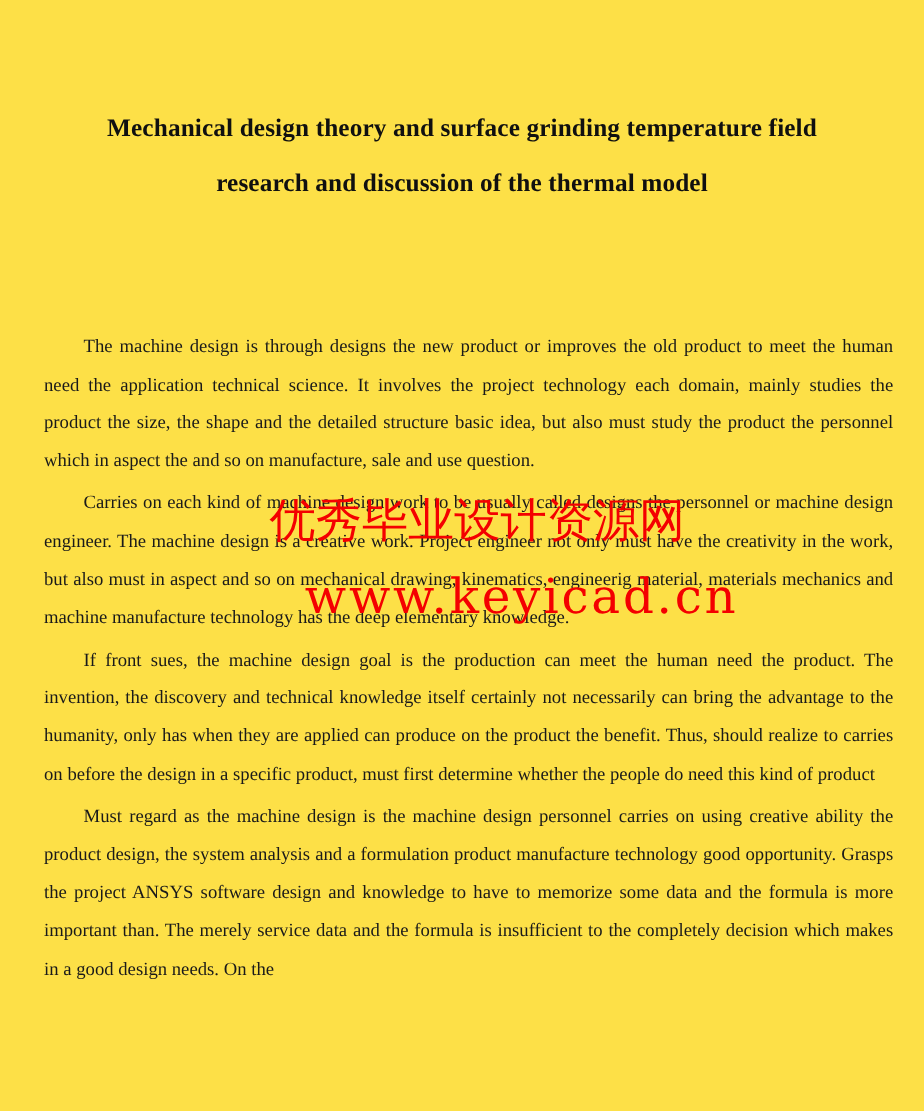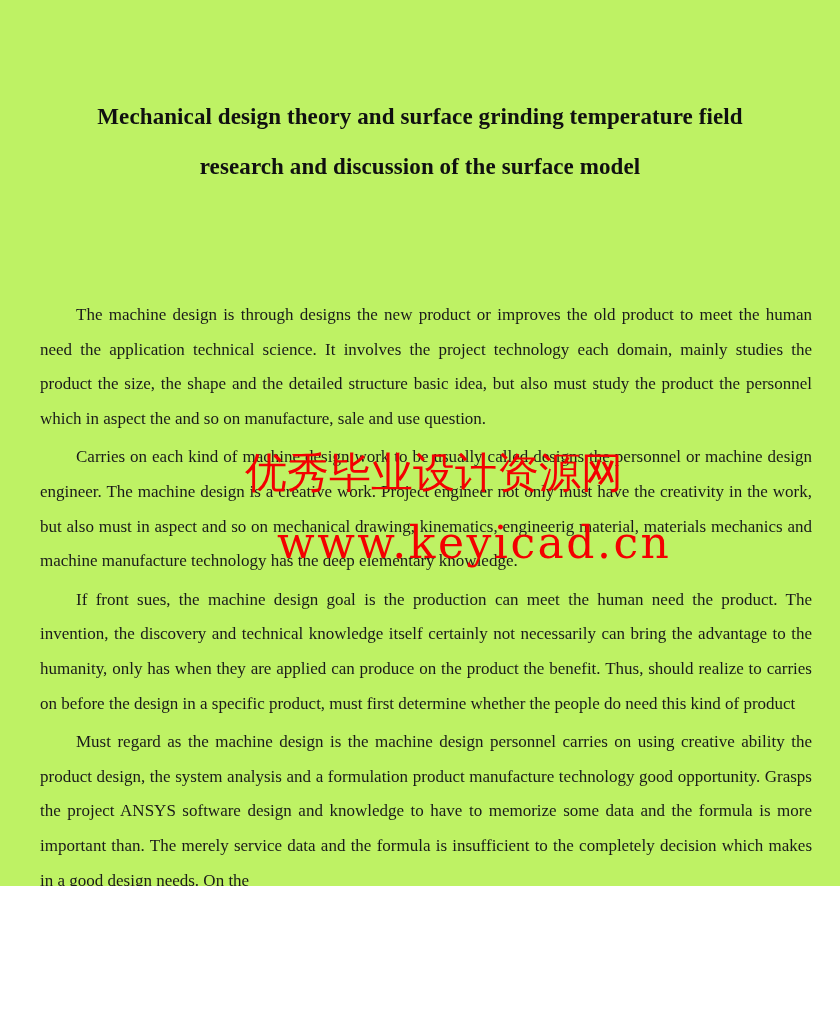--- a/index.html
+++ b/index.html
@@ -10,22 +10,22 @@
   body {
     width: 840px;
     height: 1010px;
     overflow: hidden;
     font-family: "Liberation Serif", "DejaVu Serif", serif;
     color: #1a1a1a;
   }
   #page {
     position: relative;
     width: 840px;
-    height: 886px;
-    background: #bef264;
+    height: 1010px;
+    background: #fde047;
     overflow: hidden;
   }
   
   .doc-title {
     position: absolute;
     top: 92px;
     left: 40px;
     width: 760px;
     text-align: center;
     font-weight: bold;
@@ -84,21 +84,21 @@
     font-weight: 400;
   }
 </style>
 </head>
 <body>
 
 <div id="page">
 
   <div class="doc-title">
     <span class="title-line">Mechanical design theory and surface grinding temperature field</span>
-    <span class="title-line">research and discussion of the surface model</span>
+    <span class="title-line">research and discussion of the thermal model</span>
   </div>
 
   <div class="doc-body">
     <p class="para">The machine design is through designs the new product or improves the old product to meet the human need the application technical science. It involves the project technology each domain, mainly studies the product the size, the shape and the detailed structure basic idea, but also must study the product the personnel which in aspect the and so on manufacture, sale and use question.</p>
     <p class="para">Carries on each kind of machine design work to be usually called designs the personnel or machine design engineer. The machine design is a creative work. Project engineer not only must have the creativity in the work, but also must in aspect and so on mechanical drawing, kinematics, engineerig material, materials mechanics and machine manufacture technology has the deep elementary knowledge.</p>
     <p class="para">If front sues, the machine design goal is the production can meet the human need the product. The invention, the discovery and technical knowledge itself certainly not necessarily can bring the advantage to the humanity, only has when they are applied can produce on the product the benefit. Thus, should realize to carries on before the design in a specific product, must first determine whether the people do need this kind of product</p>
     <p class="para">Must regard as the machine design is the machine design personnel carries on using creative ability the product design, the system analysis and a formulation product manufacture technology good opportunity. Grasps the project ANSYS software design and knowledge to have to memorize some data and the formula is more important than. The merely service data and the formula is insufficient to the completely decision which makes in a good design needs. On the</p>
   </div>
 
   <div class="watermark wm-cn">优秀毕业设计资源网</div>

